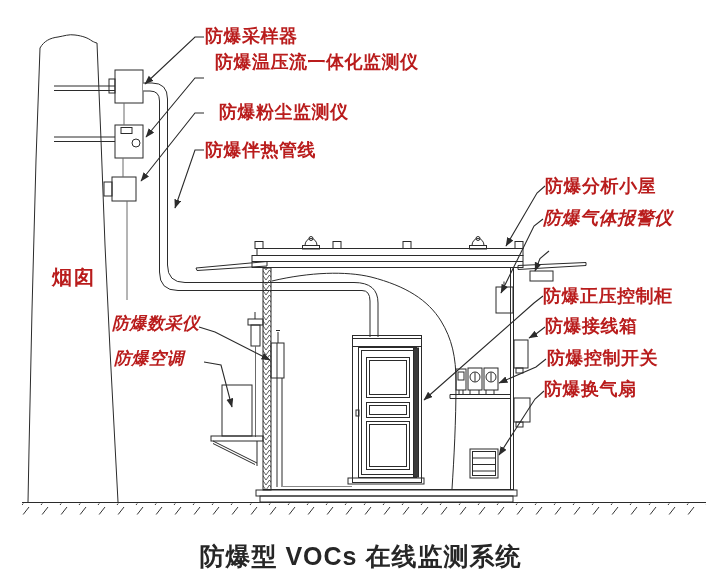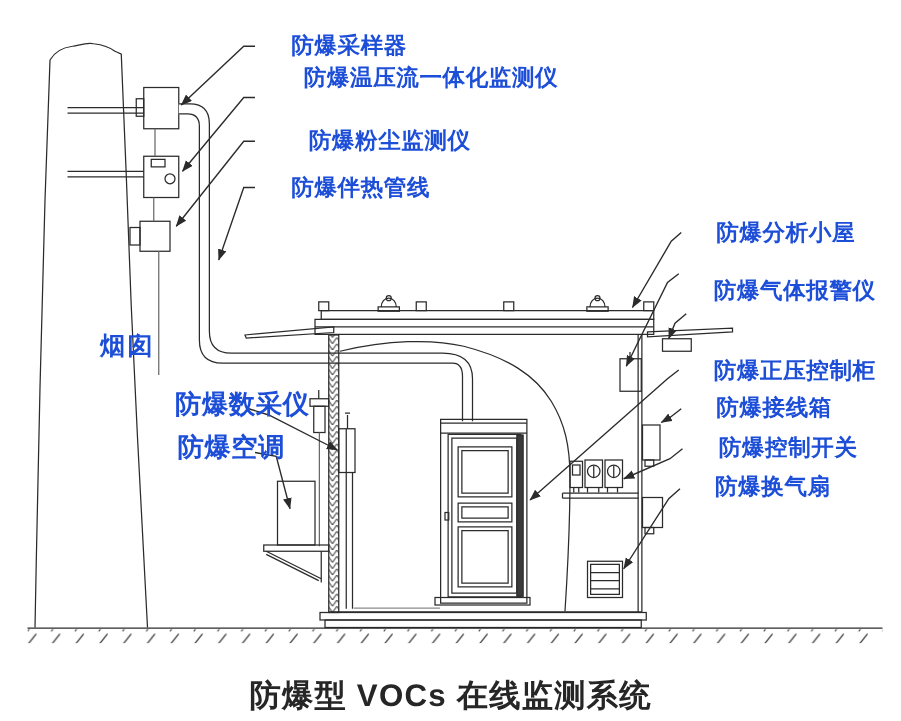--- a/index.html
+++ b/index.html
@@ -1,21 +1,21 @@
 <!DOCTYPE html>
 <html><head>
 <meta charset="utf-8">
 <style>
   html,body{margin:0;padding:0;background:#fff;}
   .stage{position:relative;width:721px;height:577px;background:#fff;overflow:hidden;
          font-family:"Liberation Sans","DejaVu Sans",sans-serif;}
   .stage svg{position:absolute;left:0;top:0;}
-  .lbl{position:absolute;color:#1d4ed8;font-weight:bold;font-size:18px;line-height:19px;
-       white-space:nowrap;letter-spacing:0.5px;margin-left:28px;}
-  .lbl.small{font-size:21px;}
+  .lbl{position:absolute;color:#b91c1c;font-weight:bold;font-size:18px;line-height:19px;
+       white-space:nowrap;letter-spacing:0.5px;}
+  .lbl.small{font-size:17px;font-style:italic;}
   .lbl.big{font-size:20px;letter-spacing:2px;}
   .title{position:absolute;left:0;top:540px;width:721px;text-align:center;
          box-sizing:border-box;
          color:#262626;font-weight:bold;font-size:25px;letter-spacing:1px;}
 </style>
 </head>
 <body>
 
 <div class="stage">
 
@@ -193,21 +193,21 @@
 </svg>
 
 <div class="lbl big" style="left:52px;top:268px;text-align:right;">烟囱</div>
 <div class="lbl" style="left:205px;top:27px;">防爆采样器</div>
 <div class="lbl" style="left:205px;top:53px;padding-left:10px;">防爆温压流一体化监测仪</div>
 <div class="lbl" style="left:205px;top:103px;padding-left:14px;">防爆粉尘监测仪</div>
 <div class="lbl" style="left:205px;top:141px;">防爆伴热管线</div>
 <div class="lbl small" style="left:112px;top:314px;">防爆数采仪</div>
 <div class="lbl small" style="left:114px;top:349px;">防爆空调</div>
 <div class="lbl" style="left:545px;top:177px;">防爆分析小屋</div>
-<div class="lbl" style="left:543px;top:223px;">防爆气体报警仪</div>
+<div class="lbl" style="left:543px;top:209px;font-style:italic;">防爆气体报警仪</div>
 <div class="lbl" style="left:543px;top:287px;">防爆正压控制柜</div>
 <div class="lbl" style="left:545px;top:317px;">防爆接线箱</div>
 <div class="lbl" style="left:547px;top:349px;">防爆控制开关</div>
 <div class="lbl" style="left:544px;top:380px;">防爆换气扇</div>
 
 <div class="title">防爆型 VOCs 在线监测系统</div>
 
 </div>
 
 </body></html>

